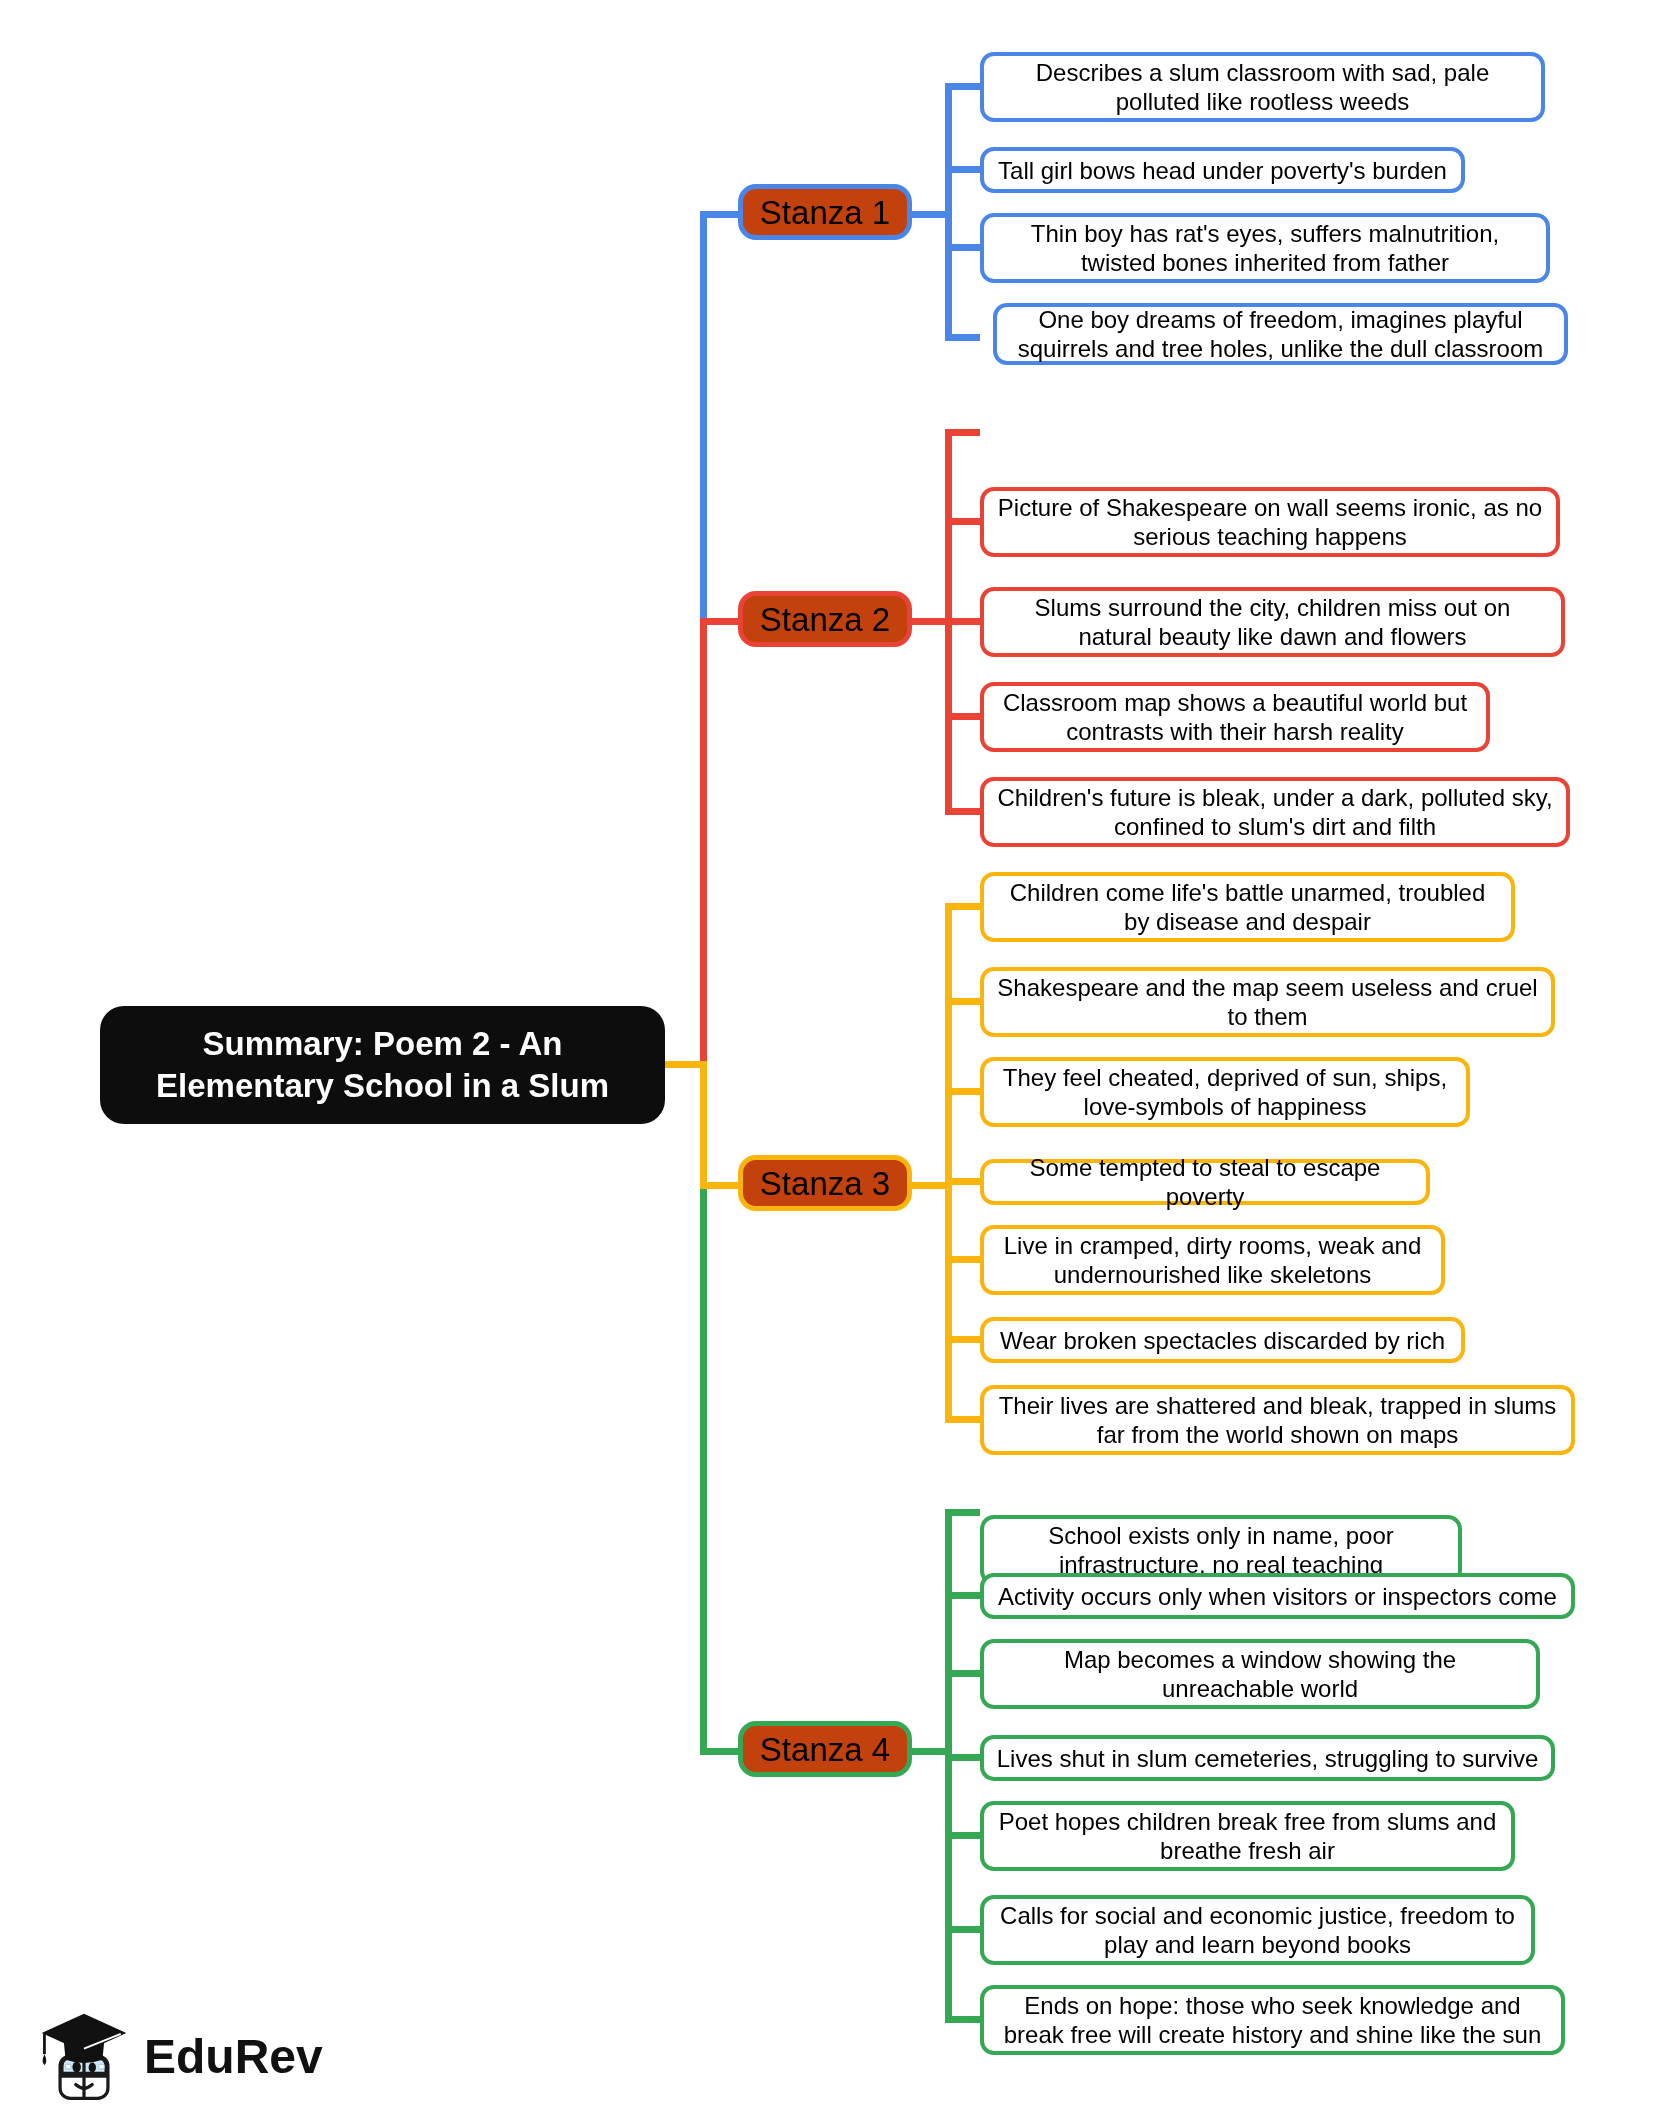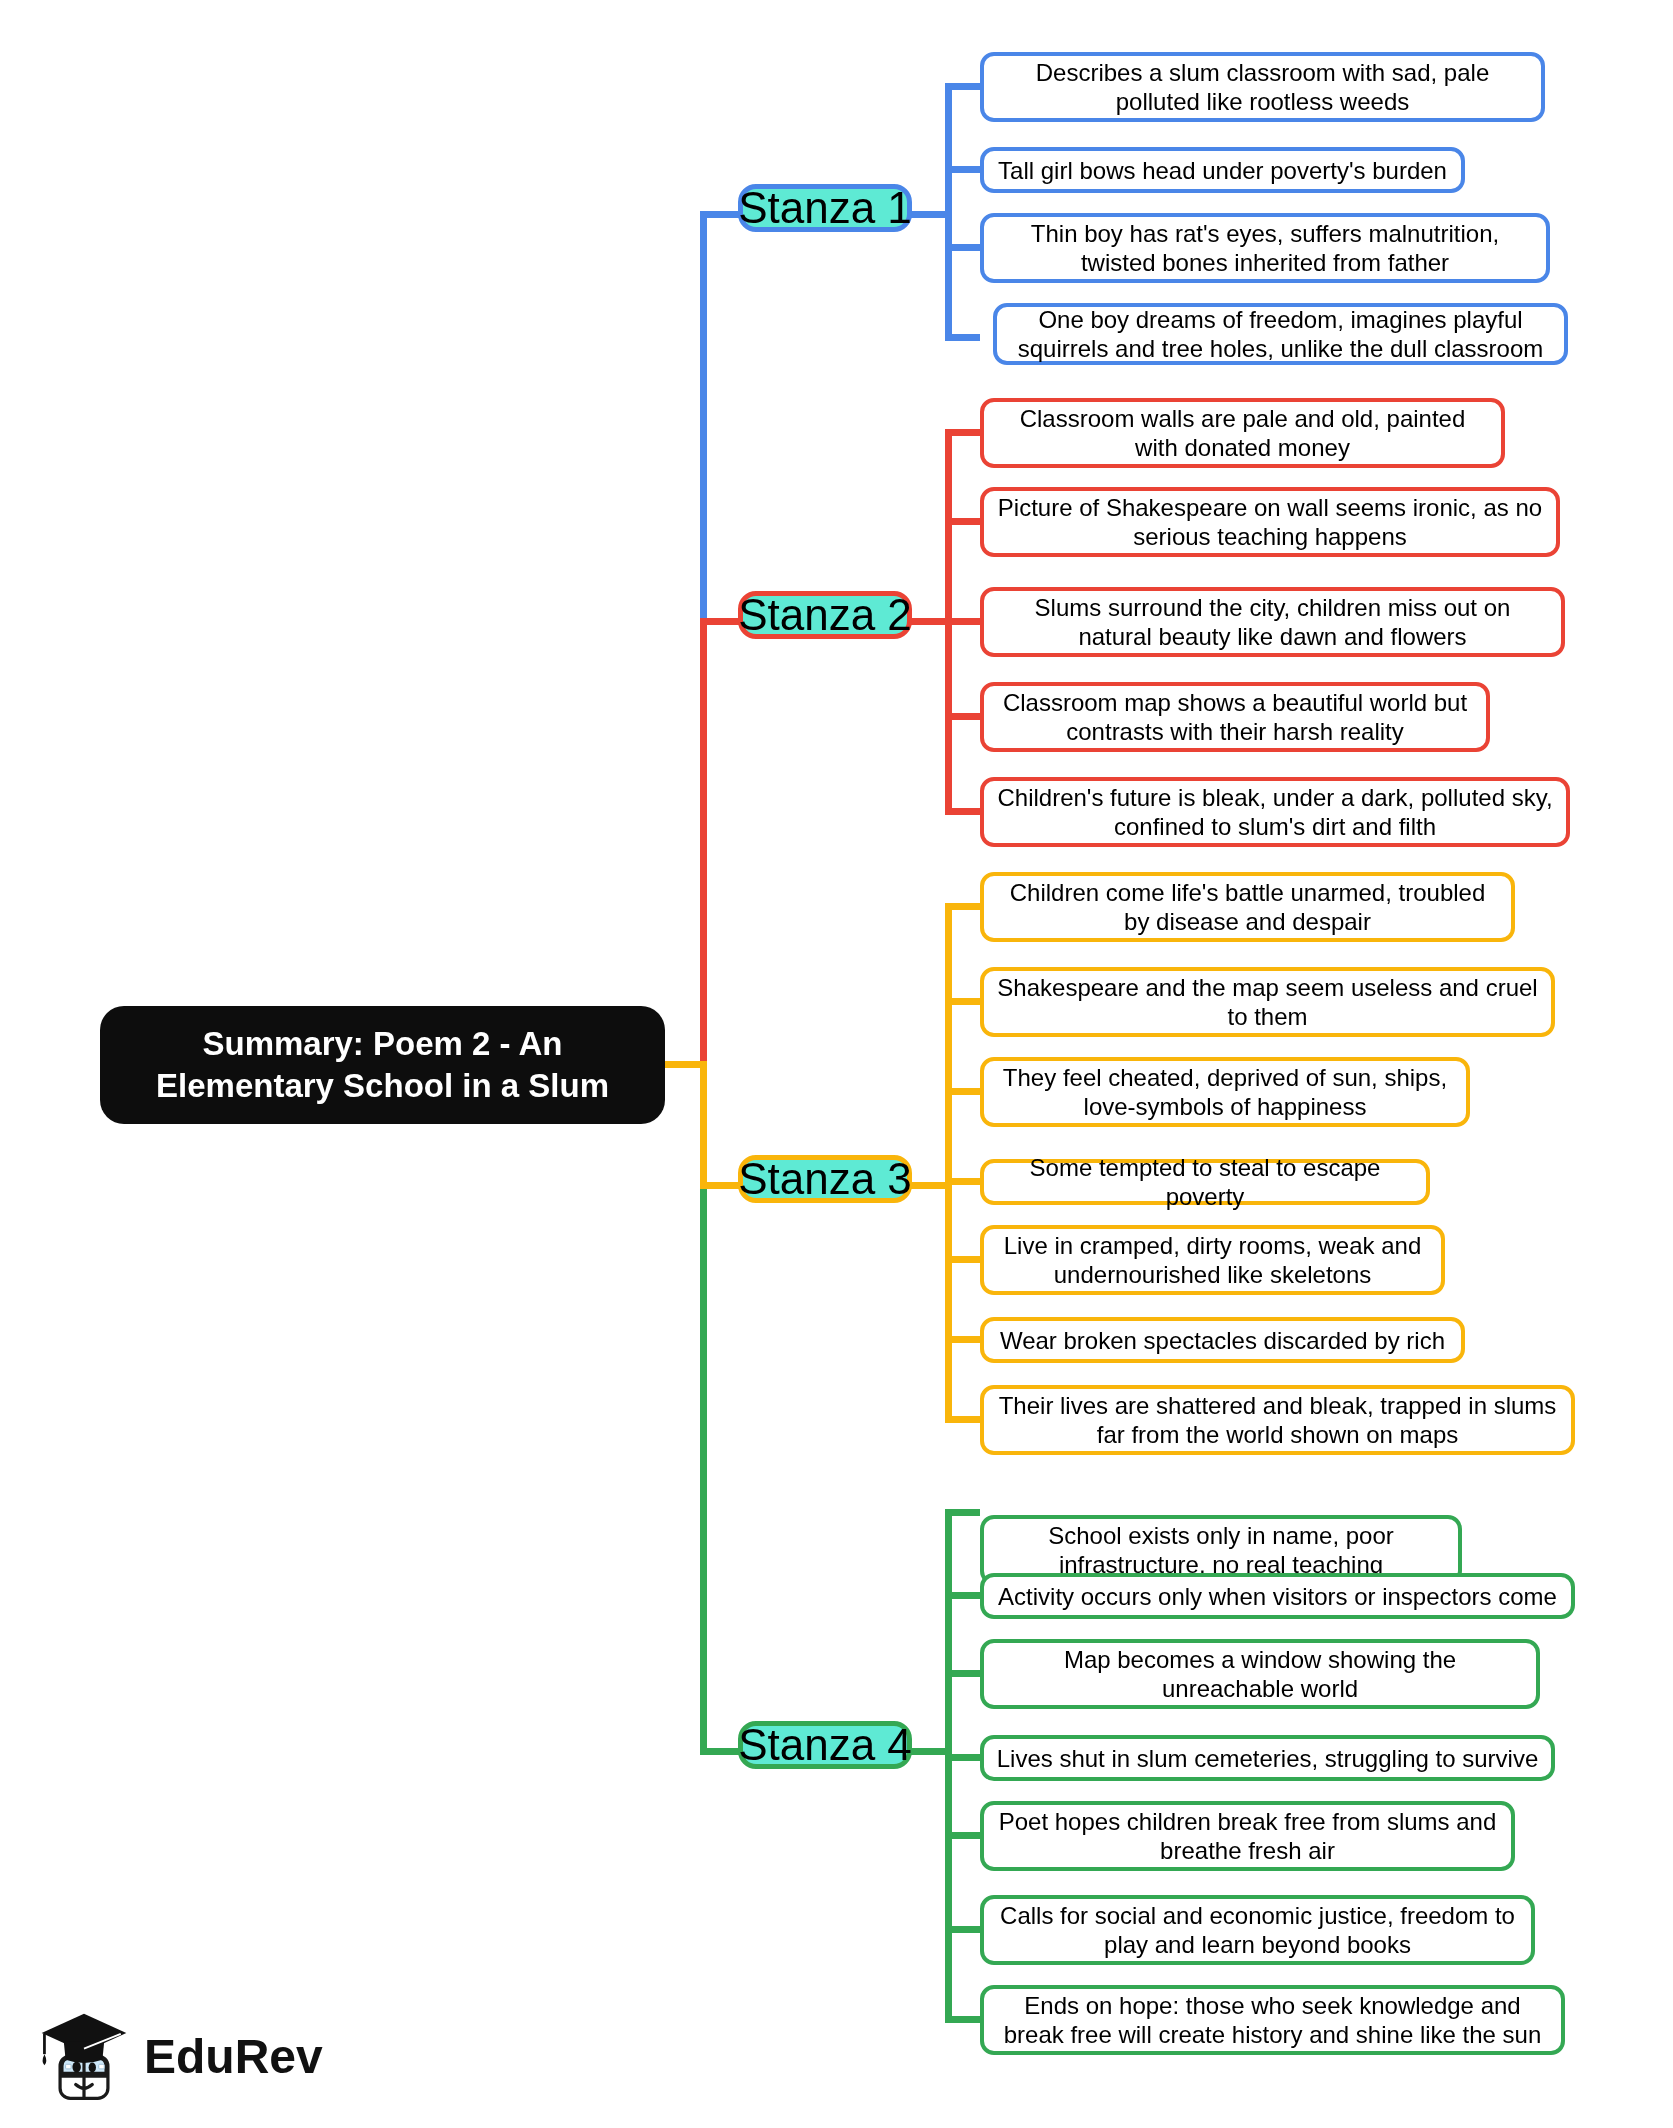--- a/index.html
+++ b/index.html
@@ -8,24 +8,24 @@
     font-family:"Liberation Sans","DejaVu Sans",sans-serif;color:#000;
   }
   
   .root-node{
     position:absolute;left:100px;top:1006px;width:565px;height:118px;
     background:var(--root,#0d0d0d);border-radius:24px;
     display:flex;align-items:center;justify-content:center;text-align:center;
     color:#fff;font-weight:bold;font-size:33px;line-height:42px;padding:0 20px;box-sizing:border-box;
   }
   .stanza-label{
-    position:absolute;left:738px;width:174px;height:48px;box-sizing:border-box;
-    background:#5eead4;border-radius:18px;border:5px solid;
+    position:absolute;left:738px;width:174px;height:56px;box-sizing:border-box;
+    background:#c2410c;border-radius:18px;border:5px solid;
     display:flex;align-items:center;justify-content:center;
-    font-size:44px;line-height:1;white-space:nowrap;
+    font-size:33px;line-height:1;white-space:nowrap;
   }
   .leaf{
     position:absolute;left:980px;box-sizing:border-box;
     background:#fff;border-radius:14px;border:4px solid;
     display:flex;align-items:center;justify-content:center;text-align:center;
     font-size:24px;line-height:29px;padding:2px 12px;
   }
   .b1{border-color:var(--s1,#4a86e8);} .b2{border-color:var(--s2,#ea4335);}
   .b3{border-color:var(--s3,#f9b50b);} .b4{border-color:var(--s4,#34a853);}
   
@@ -91,21 +91,20 @@
   <div class="stanza-label b1" style="top:184px;">Stanza 1</div>
   <div class="stanza-label b2" style="top:591px;">Stanza 2</div>
   <div class="stanza-label b3" style="top:1155px;">Stanza 3</div>
   <div class="stanza-label b4" style="top:1721px;">Stanza 4</div>
 
   <div class="leaf b1" style="top:52px;width:565px;height:70px;">Describes a slum classroom with sad, pale polluted like rootless weeds</div>
   <div class="leaf b1" style="top:147px;width:485px;height:46px;">Tall girl bows head under poverty's burden</div>
   <div class="leaf b1" style="top:213px;width:570px;height:70px;">Thin boy has rat's eyes, suffers malnutrition, twisted bones inherited from father</div>
   <div class="leaf b1" style="top:303px;width:575px;height:62px;margin-left:13px;">One boy dreams of freedom, imagines playful squirrels and tree holes, unlike the dull classroom</div>
 
-  <div class="leaf b2" style="top:398px;width:525px;height:70px;">Classroom walls are pale and old, painted with donated money</div>
   <div class="leaf b2" style="top:487px;width:580px;height:70px;">Picture of Shakespeare on wall seems ironic, as no serious teaching happens</div>
   <div class="leaf b2" style="top:587px;width:585px;height:70px;">Slums surround the city, children miss out on natural beauty like dawn and flowers</div>
   <div class="leaf b2" style="top:682px;width:510px;height:70px;">Classroom map shows a beautiful world but contrasts with their harsh reality</div>
   <div class="leaf b2" style="top:777px;width:590px;height:70px;">Children's future is bleak, under a dark, polluted sky, confined to slum's dirt and filth</div>
 
   <div class="leaf b3" style="top:872px;width:535px;height:70px;">Children come life's battle unarmed, troubled by disease and despair</div>
   <div class="leaf b3" style="top:967px;width:575px;height:70px;">Shakespeare and the map seem useless and cruel to them</div>
   <div class="leaf b3" style="top:1057px;width:490px;height:70px;">They feel cheated, deprived of sun, ships, love-symbols of happiness</div>
   <div class="leaf b3" style="top:1159px;width:450px;height:46px;">Some tempted to steal to escape poverty</div>
   <div class="leaf b3" style="top:1225px;width:465px;height:70px;text-align:center;">Live in cramped, dirty rooms, weak and undernourished like skeletons</div>

